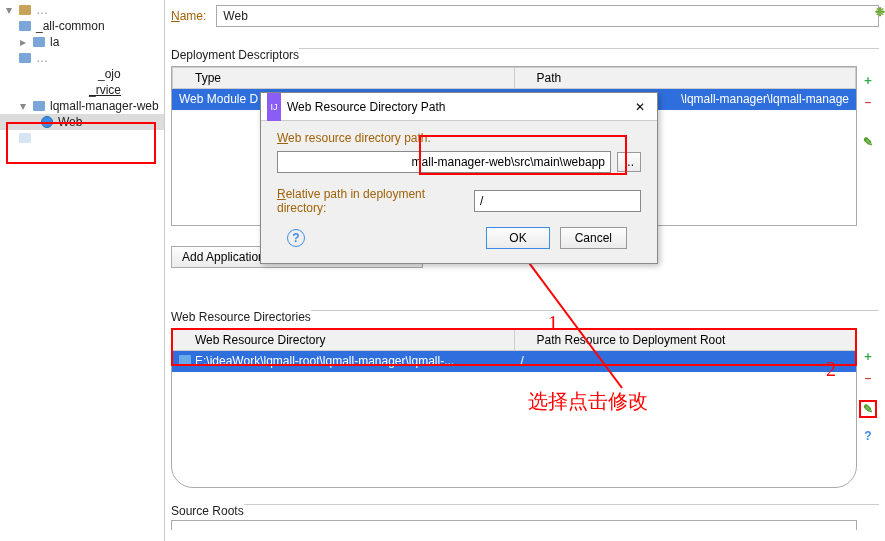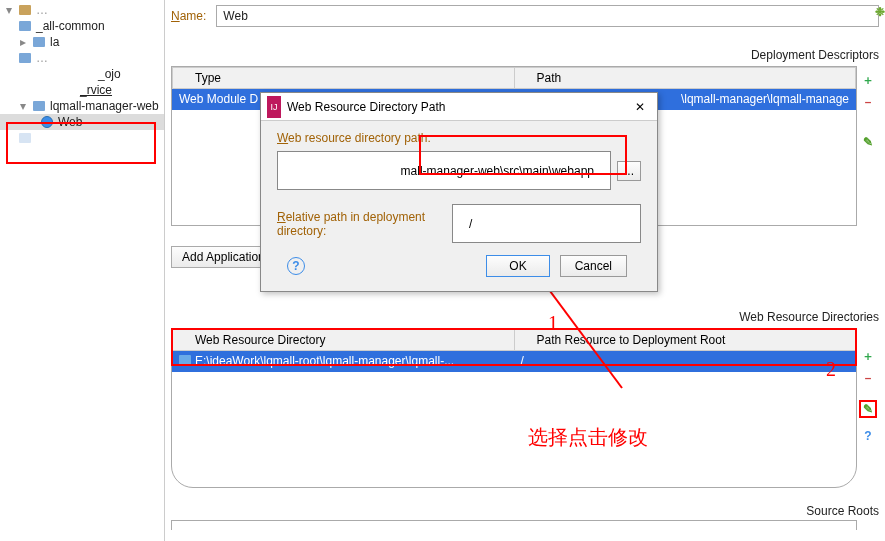--- a/index.html
+++ b/index.html
@@ -12,42 +12,42 @@
   .ic-folder { background:#c9a25c; width:12px; height:10px; border-radius:1px; }
   .ic-folder-pj { background:#7aa7d8; width:12px; height:10px; border-radius:1px; }
   .ic-web { background:#3d8de8; width:12px; height:12px; border-radius:6px; border:1px solid #2a6fb0;}
   .redbox { position:absolute; border:2px solid #f00; pointer-events:none; }
   .redbox.tree1 { left:6px; top:122px; width:150px; height:42px; }
   .main { flex:1; padding:4px 6px; background:#fff; position:relative; }
   .frow { display:flex; align-items:center; gap:10px; height:24px; }
   .lbl { color:#a16207; }
   .underline { text-decoration: underline; }
   .tfield { flex:1; height:22px; border:1px solid #aaa; padding:2px 6px; background:#fff; color:#222; }
-  .section-title { color:#222; margin-top:20px; margin-bottom:2px; display:flex; align-items:flex-end; gap:0;flex-direction:column;}
+  .section-title { color:#222; margin-top:20px; margin-bottom:2px; display:flex; align-items:flex-start; gap:0;}
   .divider { height:1px; background:#ccc; flex:1; }
   .table-wrap { border:1px solid #aaa; background:#fff; }
   .table { width:100%; border-collapse:collapse; }
   .table th { background:#f1f1f1; border:1px solid #ccc; font-weight:normal; padding:3px 22px; text-align:left;}
   .table td { background:#2f6fdd; color:#fff; padding:3px 6px; border:1px solid #2f6fdd; white-space:nowrap; overflow:hidden; text-overflow:ellipsis; }
   .side-tools { position:absolute; right:0; width:22px; display:flex; flex-direction:column; gap:6px; align-items:center; padding-top:4px; }
   .tbtn { width:16px; height:16px; display:flex; align-items:center; justify-content:center; cursor:pointer; color:#666; font-weight:bold; }
   .tbtn .plus { color:#2fa84c; }
   .tbtn .minus { color:#c44; }
   .tbtn .pencil { color:#53a02c; }
   .tbtn .q { color:#3d8de8; }
   .btn { background:linear-gradient(#fdfdfd,#ebebeb); border:1px solid #999; padding:3px 14px; cursor:pointer; }
   .addbtn { margin-top:10px; background:linear-gradient(#fdfdfd,#ebebeb); border:1px solid #aaa; padding:3px 10px; cursor:pointer; }
   .dialog { position:absolute; left:260px; top:92px; width:398px; background:#f0f0f0; border:1px solid #888; box-shadow:2px 2px 6px rgba(0,0,0,.25); z-index:100; }
   .dlg-title { display:flex; align-items:center; background:#fff; height:28px; padding:0 6px; border-bottom:1px solid #ccc; }
-  .dlg-title .ic-intellij { width:14px; height:22px; background:#be185d; color:#fff; font-size:9px; display:flex; align-items:center; justify-content:center; margin-right:6px;}
+  .dlg-title .ic-intellij { width:14px; height:28px; background:#8b5cf6; color:#fff; font-size:9px; display:flex; align-items:center; justify-content:center; margin-right:6px;}
   .dlg-title .t { flex:1; }
   .dlg-close { width:22px; text-align:center; cursor:pointer; }
   .dlg-body { padding:10px 16px 12px 16px; display:flex; flex-direction:column; gap:6px; }
   .dlg-body .row { display:flex; align-items:center; gap:6px; }
-  .dlg-body input[type=text] { height:39px; border:1px solid #888; padding:2px 16px; background:#fff; flex:1;}
+  .dlg-body input[type=text] { height:22px; border:1px solid #888; padding:2px 5px; background:#fff; flex:1;}
   .dlg-btns { display:flex; justify-content:flex-end; gap:10px; padding:6px 14px 2px 0; align-items:center;}
   .ok { border:1px solid #3d8de8; padding:3px 22px; }
   .help { width:18px; height:18px; border:1px solid #3d8de8; border-radius:9px; color:#3d8de8; font-weight:bold; display:flex; align-items:center; justify-content:center; margin-right:auto; margin-left:10px;}
   .annot { position:absolute; color:#f00; pointer-events:none; font-family: SimSun, "Songti SC", serif; }
   .arrow { position:absolute; pointer-events:none; }
   .rb2 { position:absolute; border:2px solid #f00; pointer-events:none; }
   .icon-pencil-box { border:2px solid #f00; }
 </style>
 </head>
 <body>
@@ -77,21 +77,21 @@
     </div>
     <div class="tree-item" style="padding-left:18px;color:#999;">
       <span class="ic">
           <span class="ic-folder-pj"></span>
         </span>
       <span>…</span>
     </div>
     <div class="tree-item" style="padding-left:18px;">
       <span style="padding-left:80px;">_ojo</span>
     </div>
-    <div class="tree-item" style="padding-left:4px;text-decoration:underline;">
+    <div class="tree-item" style="padding-left:13px;text-decoration:underline;">
       <span style="padding-left:76px;">_rvice</span>
     </div>
     <div class="tree-item" style="padding-left:18px;">
       <span class="twisty">▾</span>
       <span class="ic">
           <span class="ic-folder-pj"></span>
         </span>
       <span>lqmall-manager-web</span>
     </div>
     <div class="tree-item" style="padding-left:40px;background:#dcdcdc;">
@@ -227,13 +227,13 @@
 <svg class="arrow" style="left:0;top:0;" width="885" height="541">
   <defs>
       <marker id="ah" markerWidth="10" markerHeight="10" refX="1" refY="3" orient="auto">
         <path d="M0,0 L0,6 L8,3 z" fill="#f00"></path>
       </marker>
     </defs>
   <line x1="622" y1="388" x2="472" y2="186" stroke="#f00" stroke-width="2" marker-end="url(#ah)"></line>
 </svg>
 <span class="annot" style="left:548px; top:312px; font-size:20px;">1</span>
 <span class="annot" style="left:826px; top:358px; font-size:20px;">2</span>
-<span class="annot" style="left:528px; top:388px; font-size:20px;margin-top:36px;">选择点击修改</span>
+<span class="annot" style="left:528px; top:388px; font-size:20px;">选择点击修改</span>
 
 </body></html>

